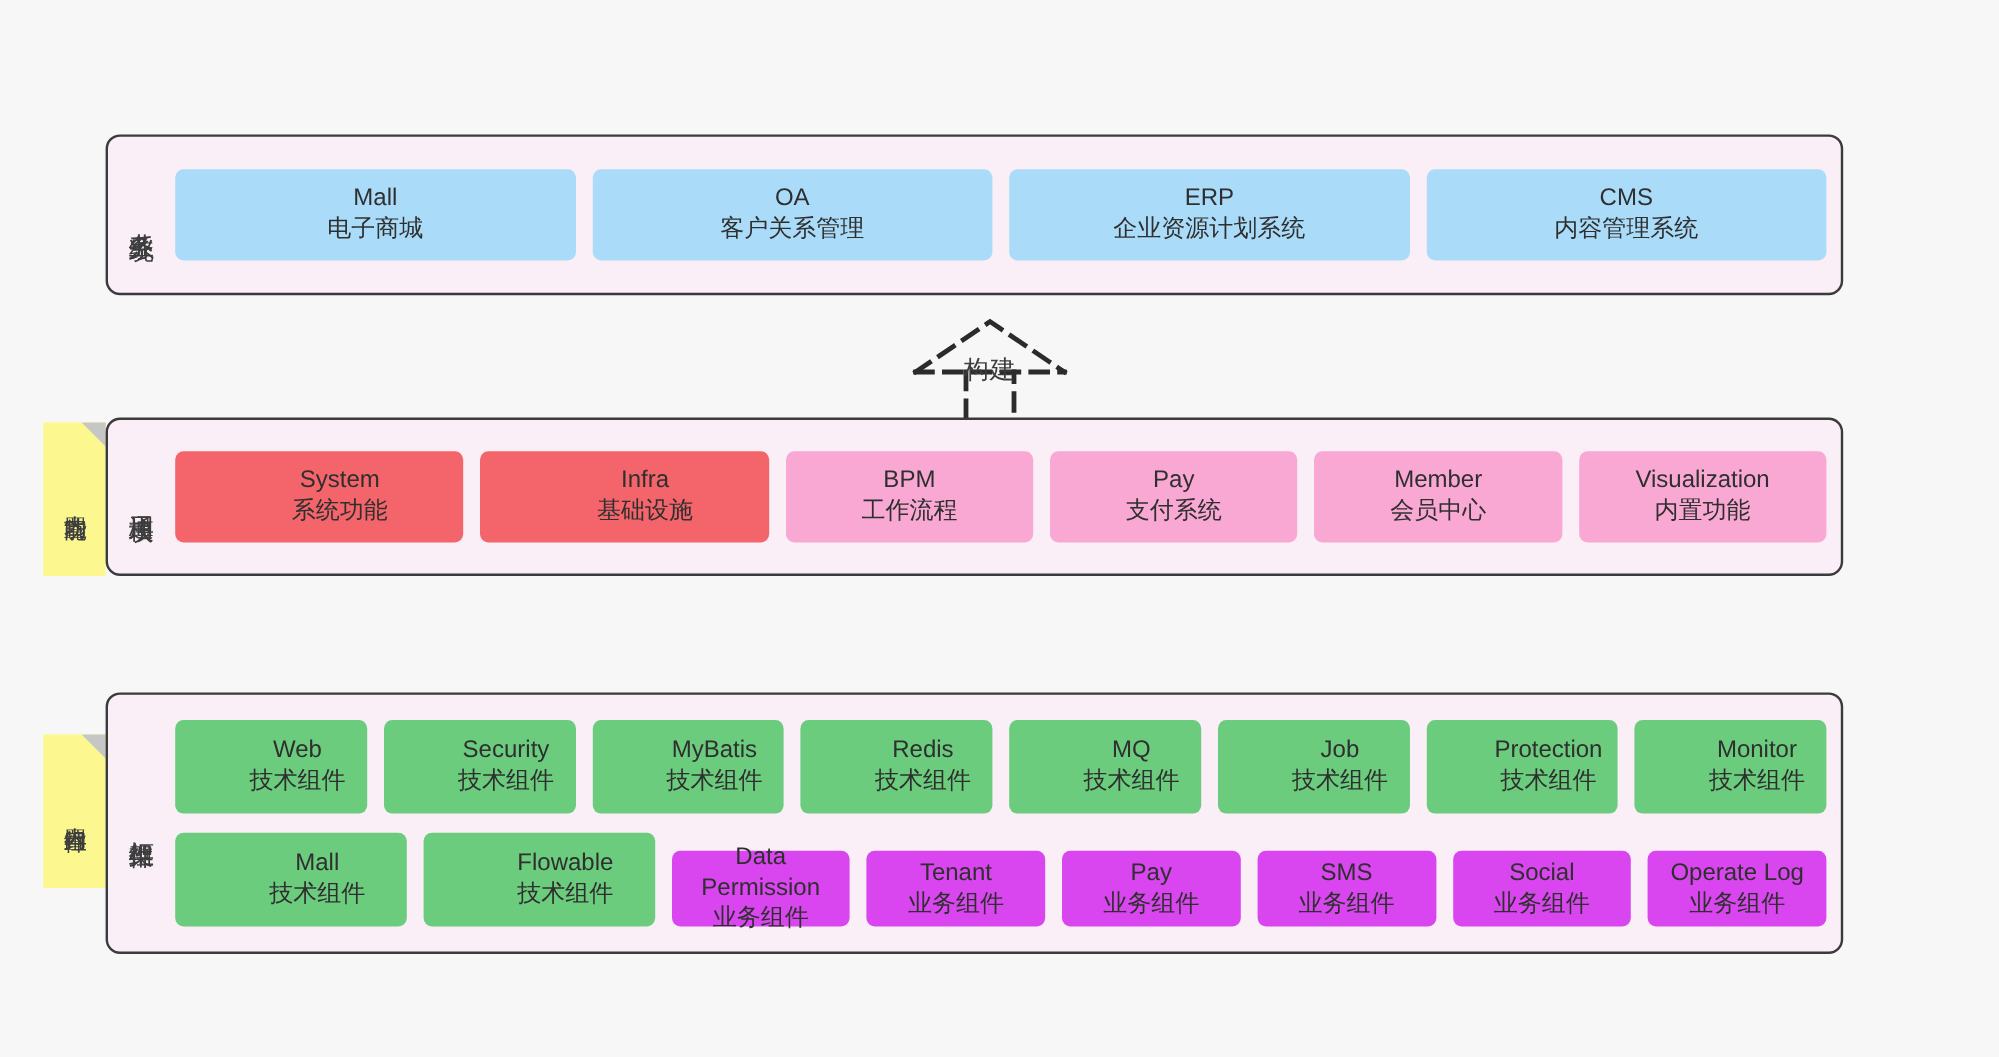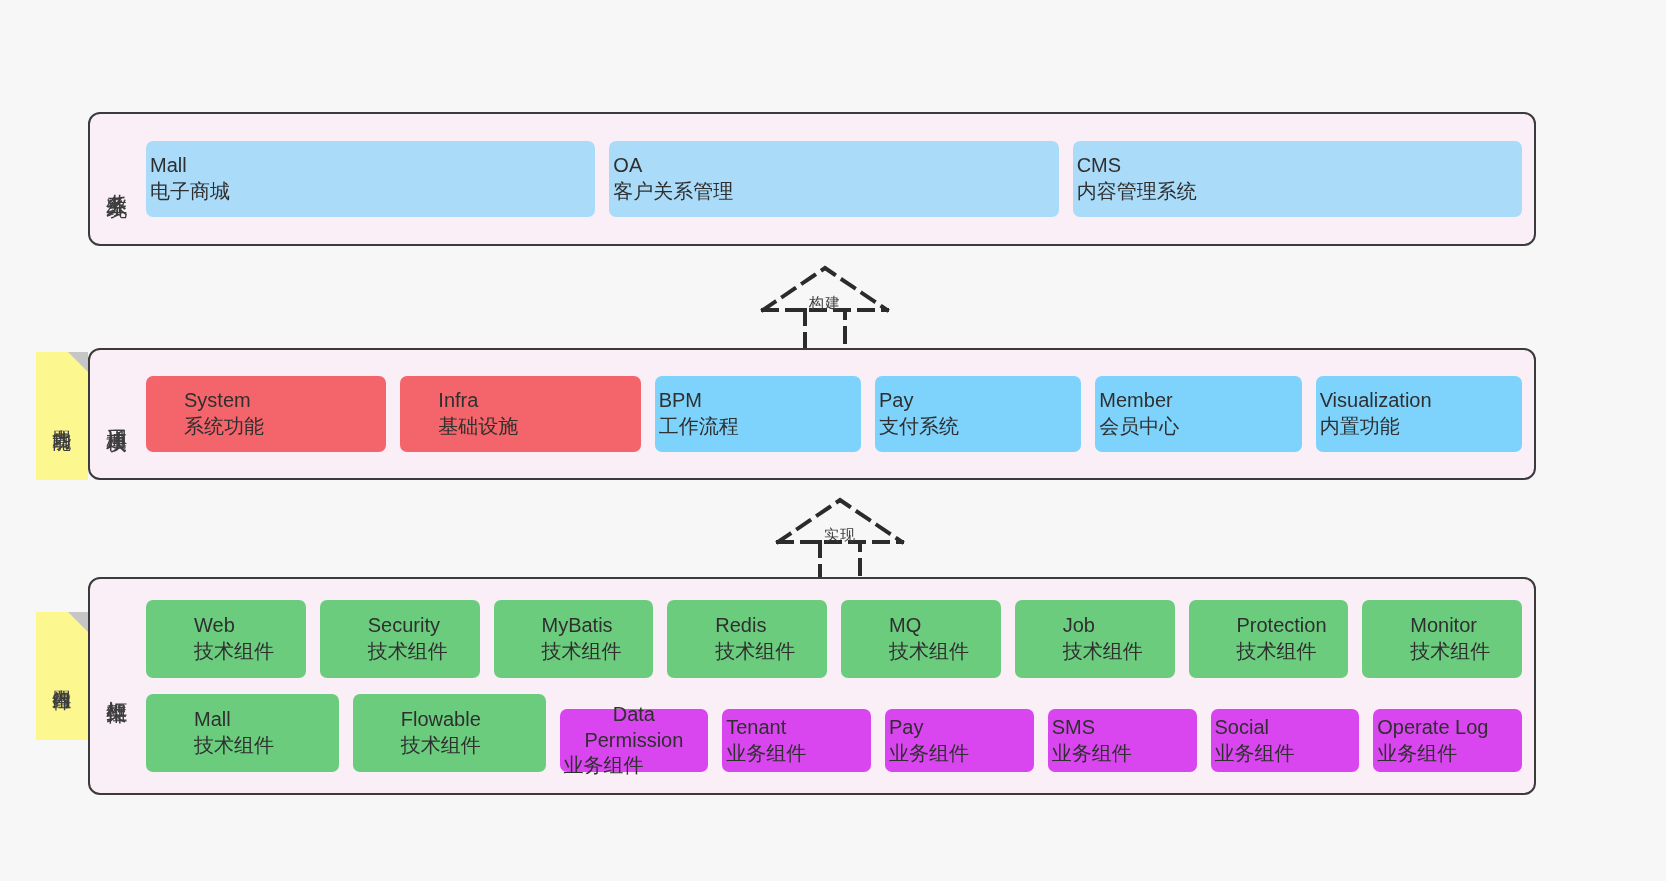--- a/index.html
+++ b/index.html
@@ -65,37 +65,37 @@
   .card-row + .card-row {
     margin-top: 16px;
   }
 
   
   .card {
     flex: 1 1 0;
     border-radius: 7px;
     display: flex;
     flex-direction: column;
-    align-items: flex-start;
+    align-items: center;
     justify-content: center;
     text-align: center;
     font-size: 20px;
     line-height: 1.28;
     color: #2f2f2f;
     box-sizing: border-box;
     padding: 6px 4px;
     min-width: 0;
   }
   .card .t1 { white-space: nowrap; }
   .card .t2 { white-space: nowrap; }
   .card.wrap .t1 { white-space: normal; }
 
   .card-blue      { background: #aadcfa; }
   .card-red       { background: #f4656b; padding-left: 38px; }
-  .card-pink      { background: #7dd3fc; }
+  .card-pink      { background: #f9a8d4; }
   .card-green     { background: #6bcc7e; padding-left: 48px; }
   .card-green-lt  { background: #d946ef; margin-top: 15px; }
 
   
   #layer-business  { left: 88px;  top: 112px; width: 1448px; height: 134px; }
   #layer-business .card-row { height: 76px; }
 
   #layer-common    { left: 88px;  top: 348px; width: 1448px; height: 132px; }
   #layer-common .card-row { height: 76px; }
 
@@ -139,21 +139,21 @@
     width: 180px;
     height: 100px;
   }
   .connector svg { display: block; }
   .connector-label {
     position: absolute;
     left: 0;
     width: 180px;
     top: 36px;
     text-align: center;
-    font-size: 15px;
+    font-size: 21px;
     color: #3d3d3d;
     letter-spacing: 1px;
     user-select: none;
   }
   #connector-build  { left: 735px; top: 258px; }
   #connector-impl   { left: 750px; top: 490px; }
 </style>
 </head>
 <body>
 
@@ -165,20 +165,24 @@
       <div class="card-row">
         <div class="card card-blue">
           <span class="t1">Mall</span>
           <span class="t2">电子商城</span>
         </div>
         <div class="card card-blue">
           <span class="t1">OA</span>
           <span class="t2">客户关系管理</span>
         </div>
         <div class="card card-blue">
+          <span class="t1">ERP</span>
+          <span class="t2">企业资源计划系统</span>
+        </div>
+        <div class="card card-blue">
           <span class="t1">CMS</span>
           <span class="t2">内容管理系统</span>
         </div>
       </div>
     </div>
   </div>
 
   <div class="connector" id="connector-build">
     <svg width="180" height="100" viewBox="0 0 180 100" fill="none">
       <path d="M 28 52 L 90 10 L 152 52" stroke="#2b2b2b" stroke-width="4" fill="none" stroke-dasharray="14 10" stroke-linecap="square"></path>
@@ -217,28 +221,20 @@
           <span class="t2">会员中心</span>
         </div>
         <div class="card card-pink">
           <span class="t1">Visualization</span>
           <span class="t2">内置功能</span>
         </div>
       </div>
     </div>
   </div>
 
-  <div class="connector" id="connector-impl">
-    <svg width="180" height="100" viewBox="0 0 180 100" fill="none">
-      <path d="M 28 52 L 90 10 L 152 52" stroke="#2b2b2b" stroke-width="4" fill="none" stroke-dasharray="14 10" stroke-linecap="square"></path>
-      <path d="M 28 52 L 152 52" stroke="#2b2b2b" stroke-width="4" fill="none" stroke-dasharray="14 10" stroke-linecap="square"></path>
-      <path d="M 70 52 L 70 96 L 110 96 L 110 52" stroke="#2b2b2b" stroke-width="4" fill="none" stroke-dasharray="14 10" stroke-linecap="square"></path>
-    </svg>
-    <div class="connector-label">实现</div>
-  </div>
 
   <div class="note" id="note-framework">
     <span>内置组件</span>
   </div>
 
   <div class="layer" id="layer-framework">
     <div class="layer-title">框架组件</div>
     <div class="layer-body">
 
       <div class="card-row">

